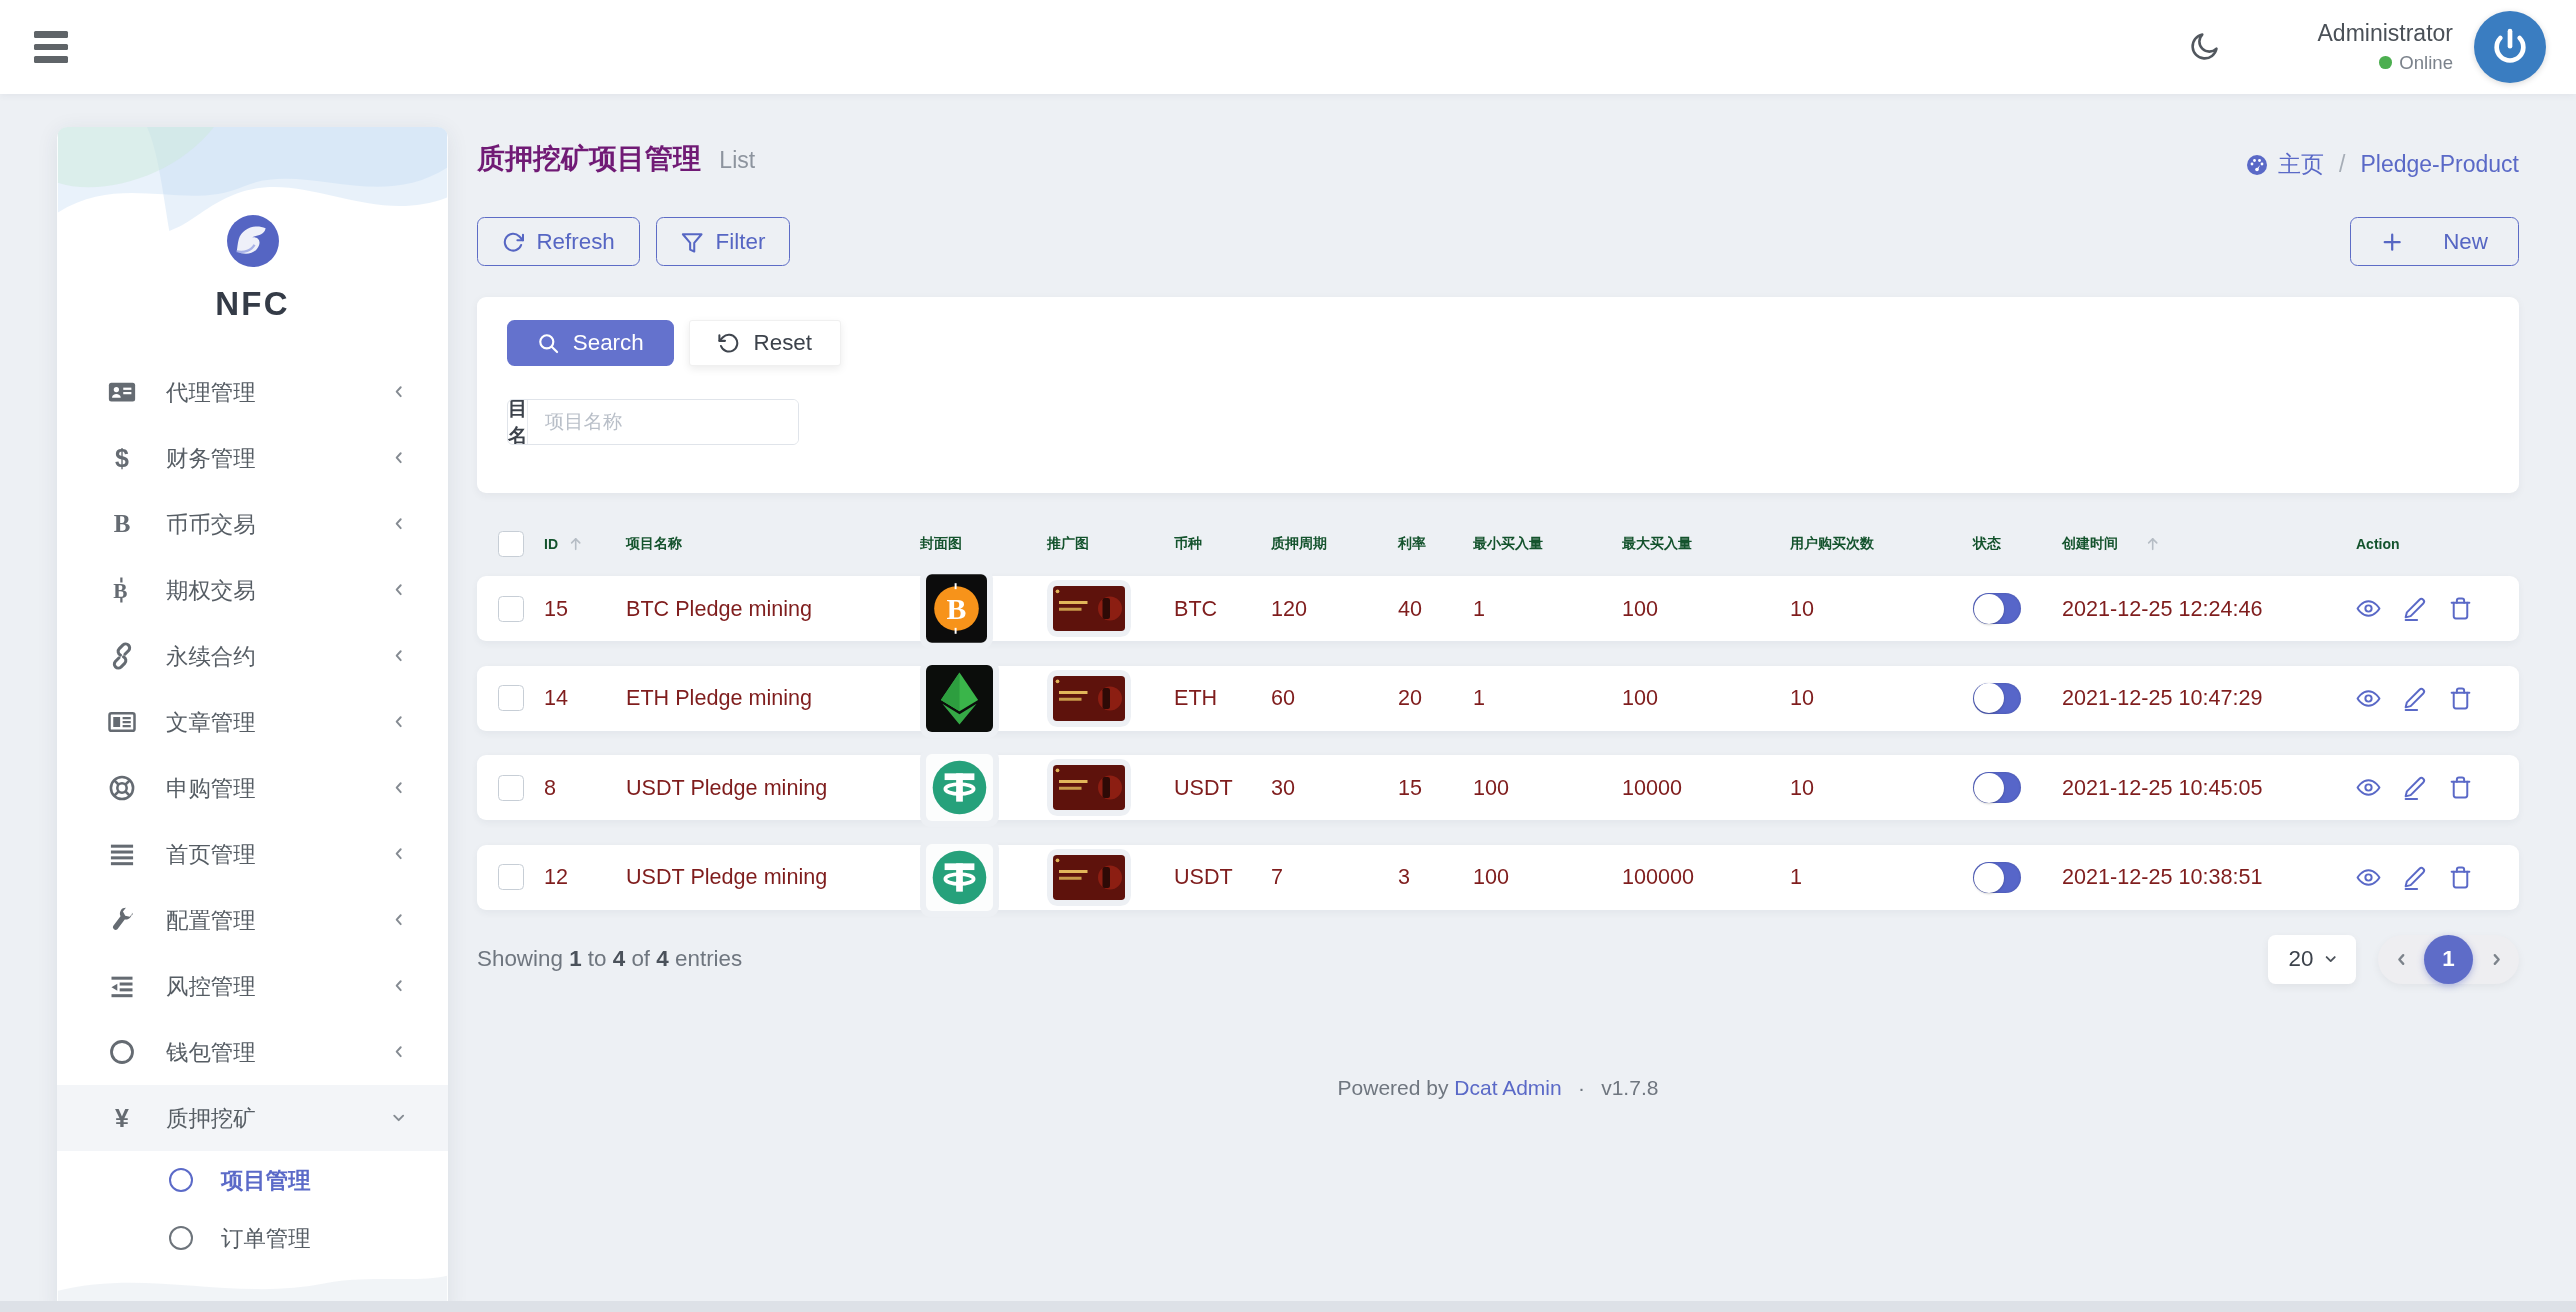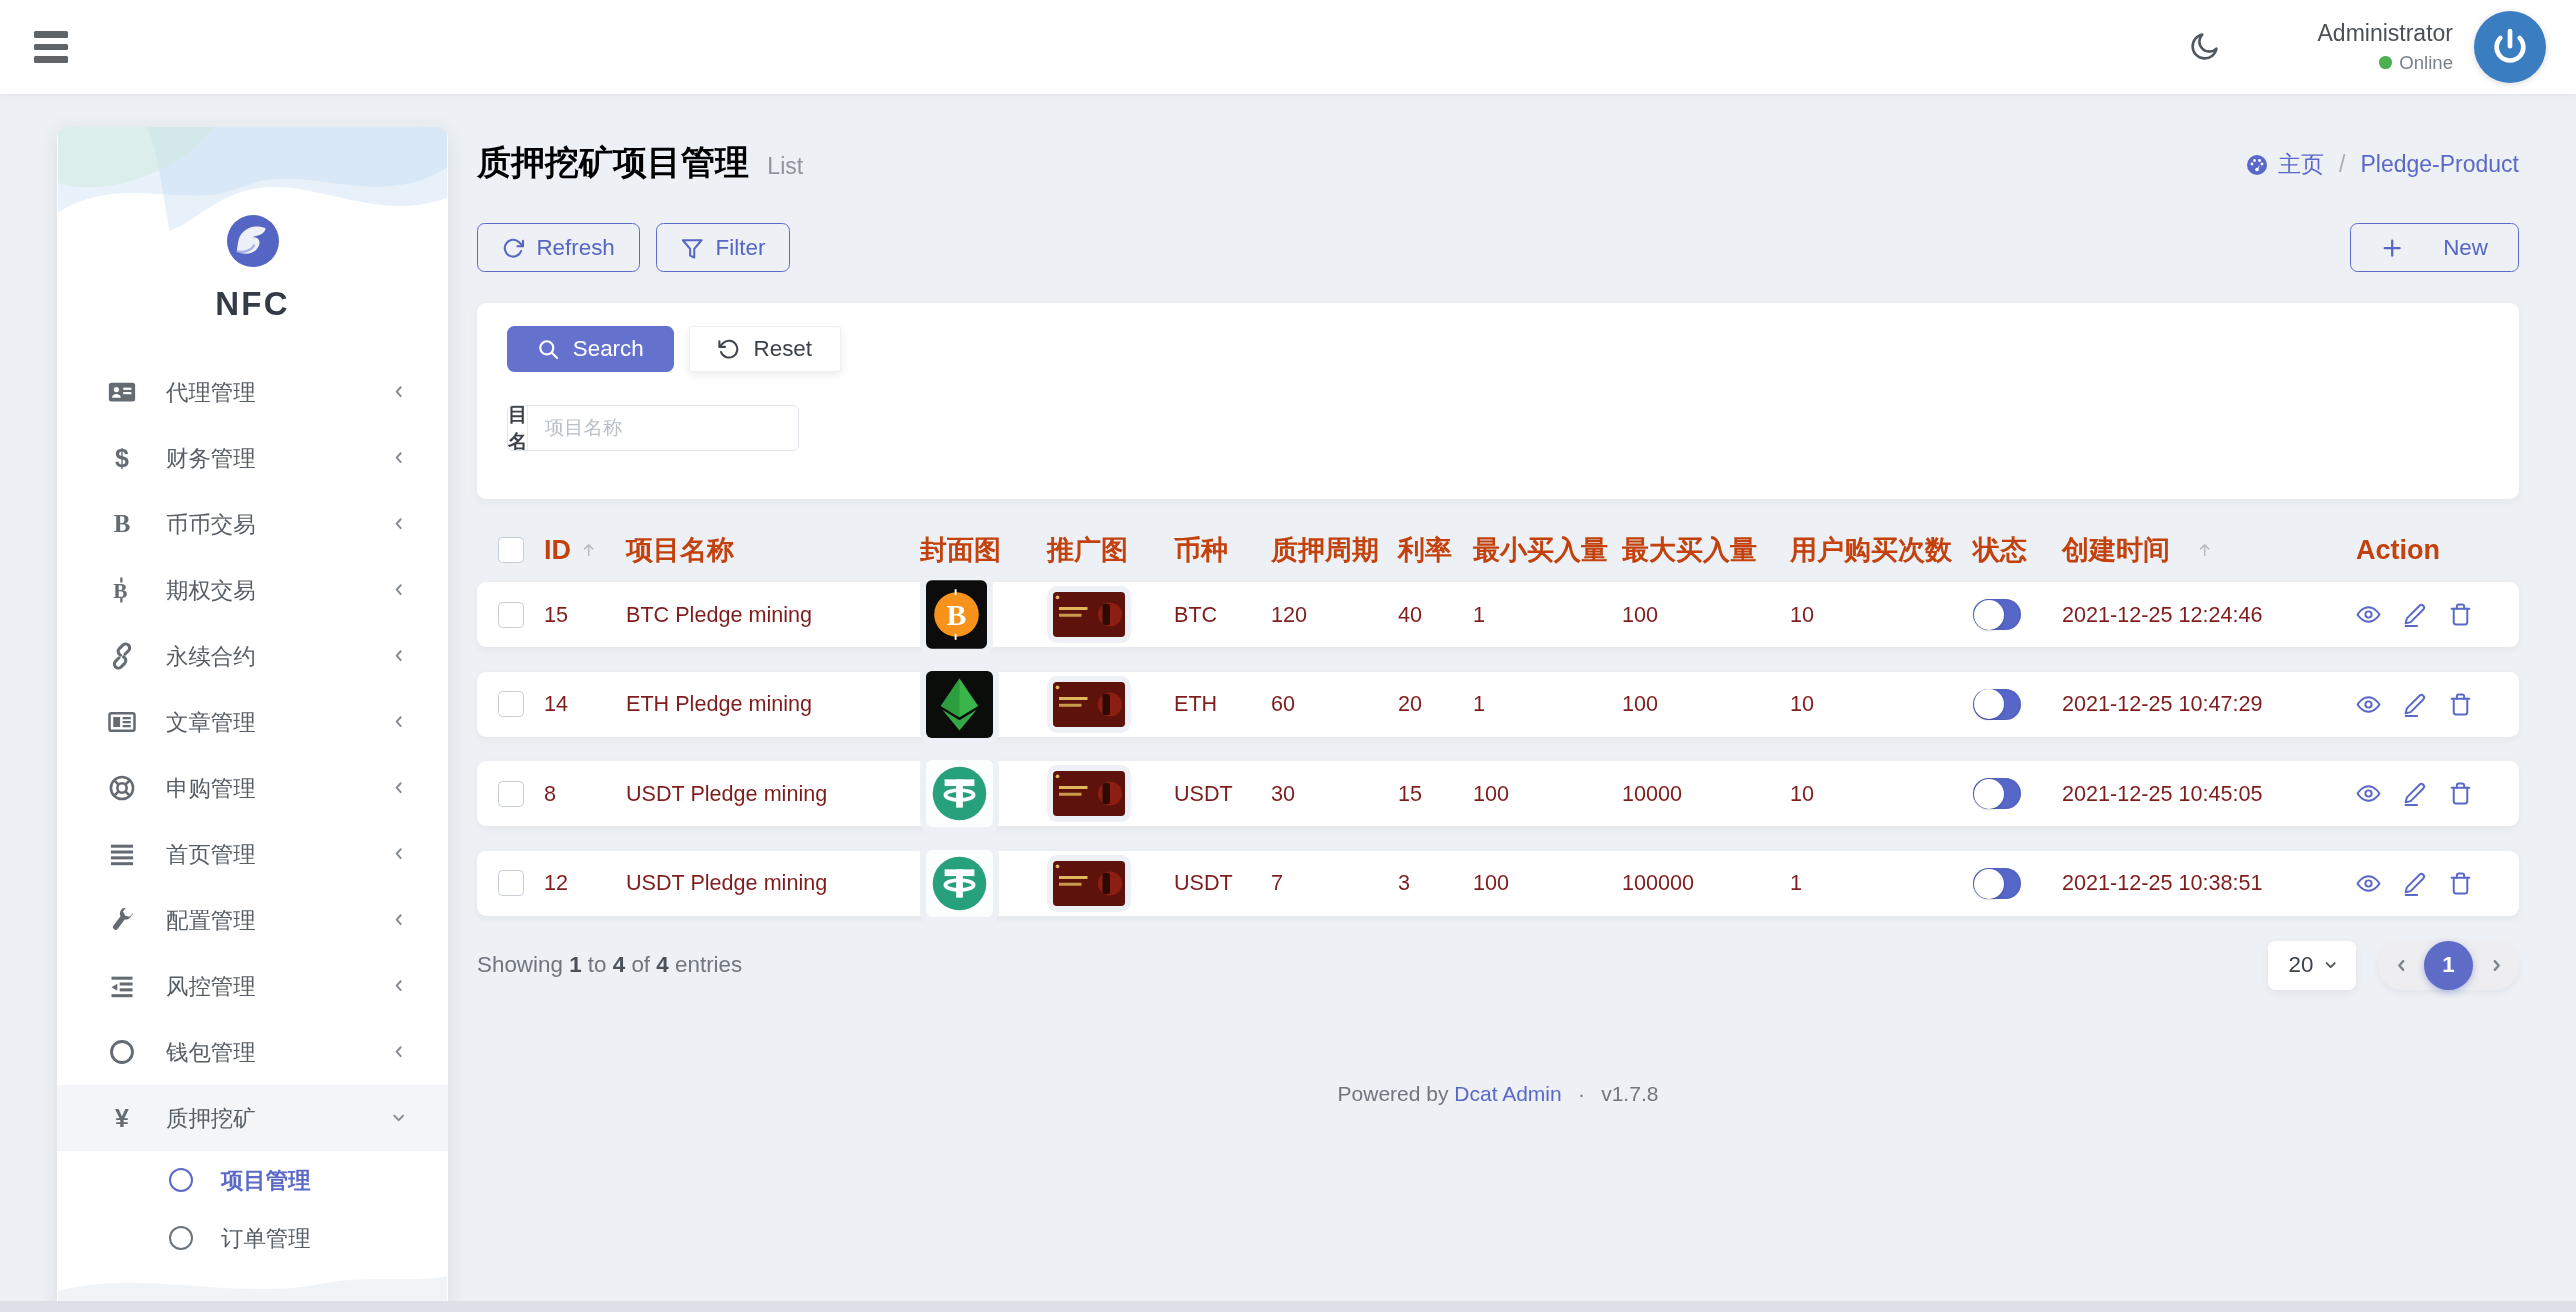--- a/index.html
+++ b/index.html
@@ -53,21 +53,21 @@
   .mi-chevron { color:#878d94; }
   .submenu-item { height:58px; display:flex; align-items:center; padding-left:112px;
     font-size:22.4px; color:#565d64; cursor:pointer; }
   .sub-dot { width:24px; height:24px; border:2.2px solid #6d747b; border-radius:50%; margin-right:28px; }
   .submenu-item.active { color:#5b6ac8; font-weight:bold; }
   .submenu-item.active .sub-dot { border-color:#5b6ac8; }
 
   
   .main { position:absolute; left:477px; top:127px; width:2042px; }
   .page-head { display:flex; align-items:flex-start; padding-top:13.4px; }
-  .page-title { font-size:34px; font-weight:bold; color:#000000; display:inline; }
+  .page-title { font-size:28px; font-weight:bold; color:#701a75; display:inline; }
   .page-subtitle { font-size:23px; color:#8d949e; margin-left:15px; }
   .breadcrumb { margin-left:auto; display:flex; align-items:center; font-size:23px; color:#5a69c7; margin-top:9px; }
   .bc-sep { color:#a6adb6; padding:0 15px; }
   .bc-home { display:flex; align-items:center; gap:9px; cursor:pointer; color:#5a69c7; text-decoration:none; }
   .bc-current { color:#5a69c7; }
 
   .toolbar { margin-top:37px; display:flex; align-items:center; }
   .btn-outline { height:49px; padding:0 24px; border:1.5px solid #5d6cc6; border-radius:7.5px;
     color:#5666c3; font-size:22.4px; display:flex; align-items:center; gap:12px; background:transparent; cursor:pointer; }
   .btn-filter { margin-left:16.4px; }
@@ -84,21 +84,21 @@
   .fc-input { margin-top:33px; display:flex; width:292px; height:46px;
     border:1.5px solid #e0e4ea; border-radius:6px; background:#fff; overflow:hidden; }
   .fc-label { width:89px; display:flex; align-items:center; justify-content:center;
     font-size:19.4px; font-weight:bold; color:#3c424b; border-right:1.5px solid #e7eaef; }
   .fc-field { flex:1; border:none; outline:none; font-size:19.4px; padding:0 16.4px; color:#454b54;
     font-family:"Liberation Sans","DejaVu Sans",sans-serif; }
   .fc-field::placeholder { color:#b9bfc8; }
 
   
   .thead { display:flex; align-items:center; height:64px; margin-top:19.4px;
-    font-size:27px; font-weight:bold; color:#c2410c; }
+    font-size:14px; font-weight:bold; color:#14532d; }
   .trow { display:flex; align-items:center; height:65px; background:#fff; border-radius:9px;
     margin-bottom:24.6px; box-shadow:0 2.2px 7.5px rgba(40,50,70,.05); font-size:21.6px; color:#7f1d1d; }
   .th,.td { display:flex; align-items:center; }
   .col-check { width:67px; padding-left:21px; }
   .col-id { width:82px; gap:7.5px; }
   .col-name { width:294px; }
   .col-cover { width:127px; }
   .col-promo { width:127px; }
   .col-coin { width:97px; }
   .col-period { width:127px; }

